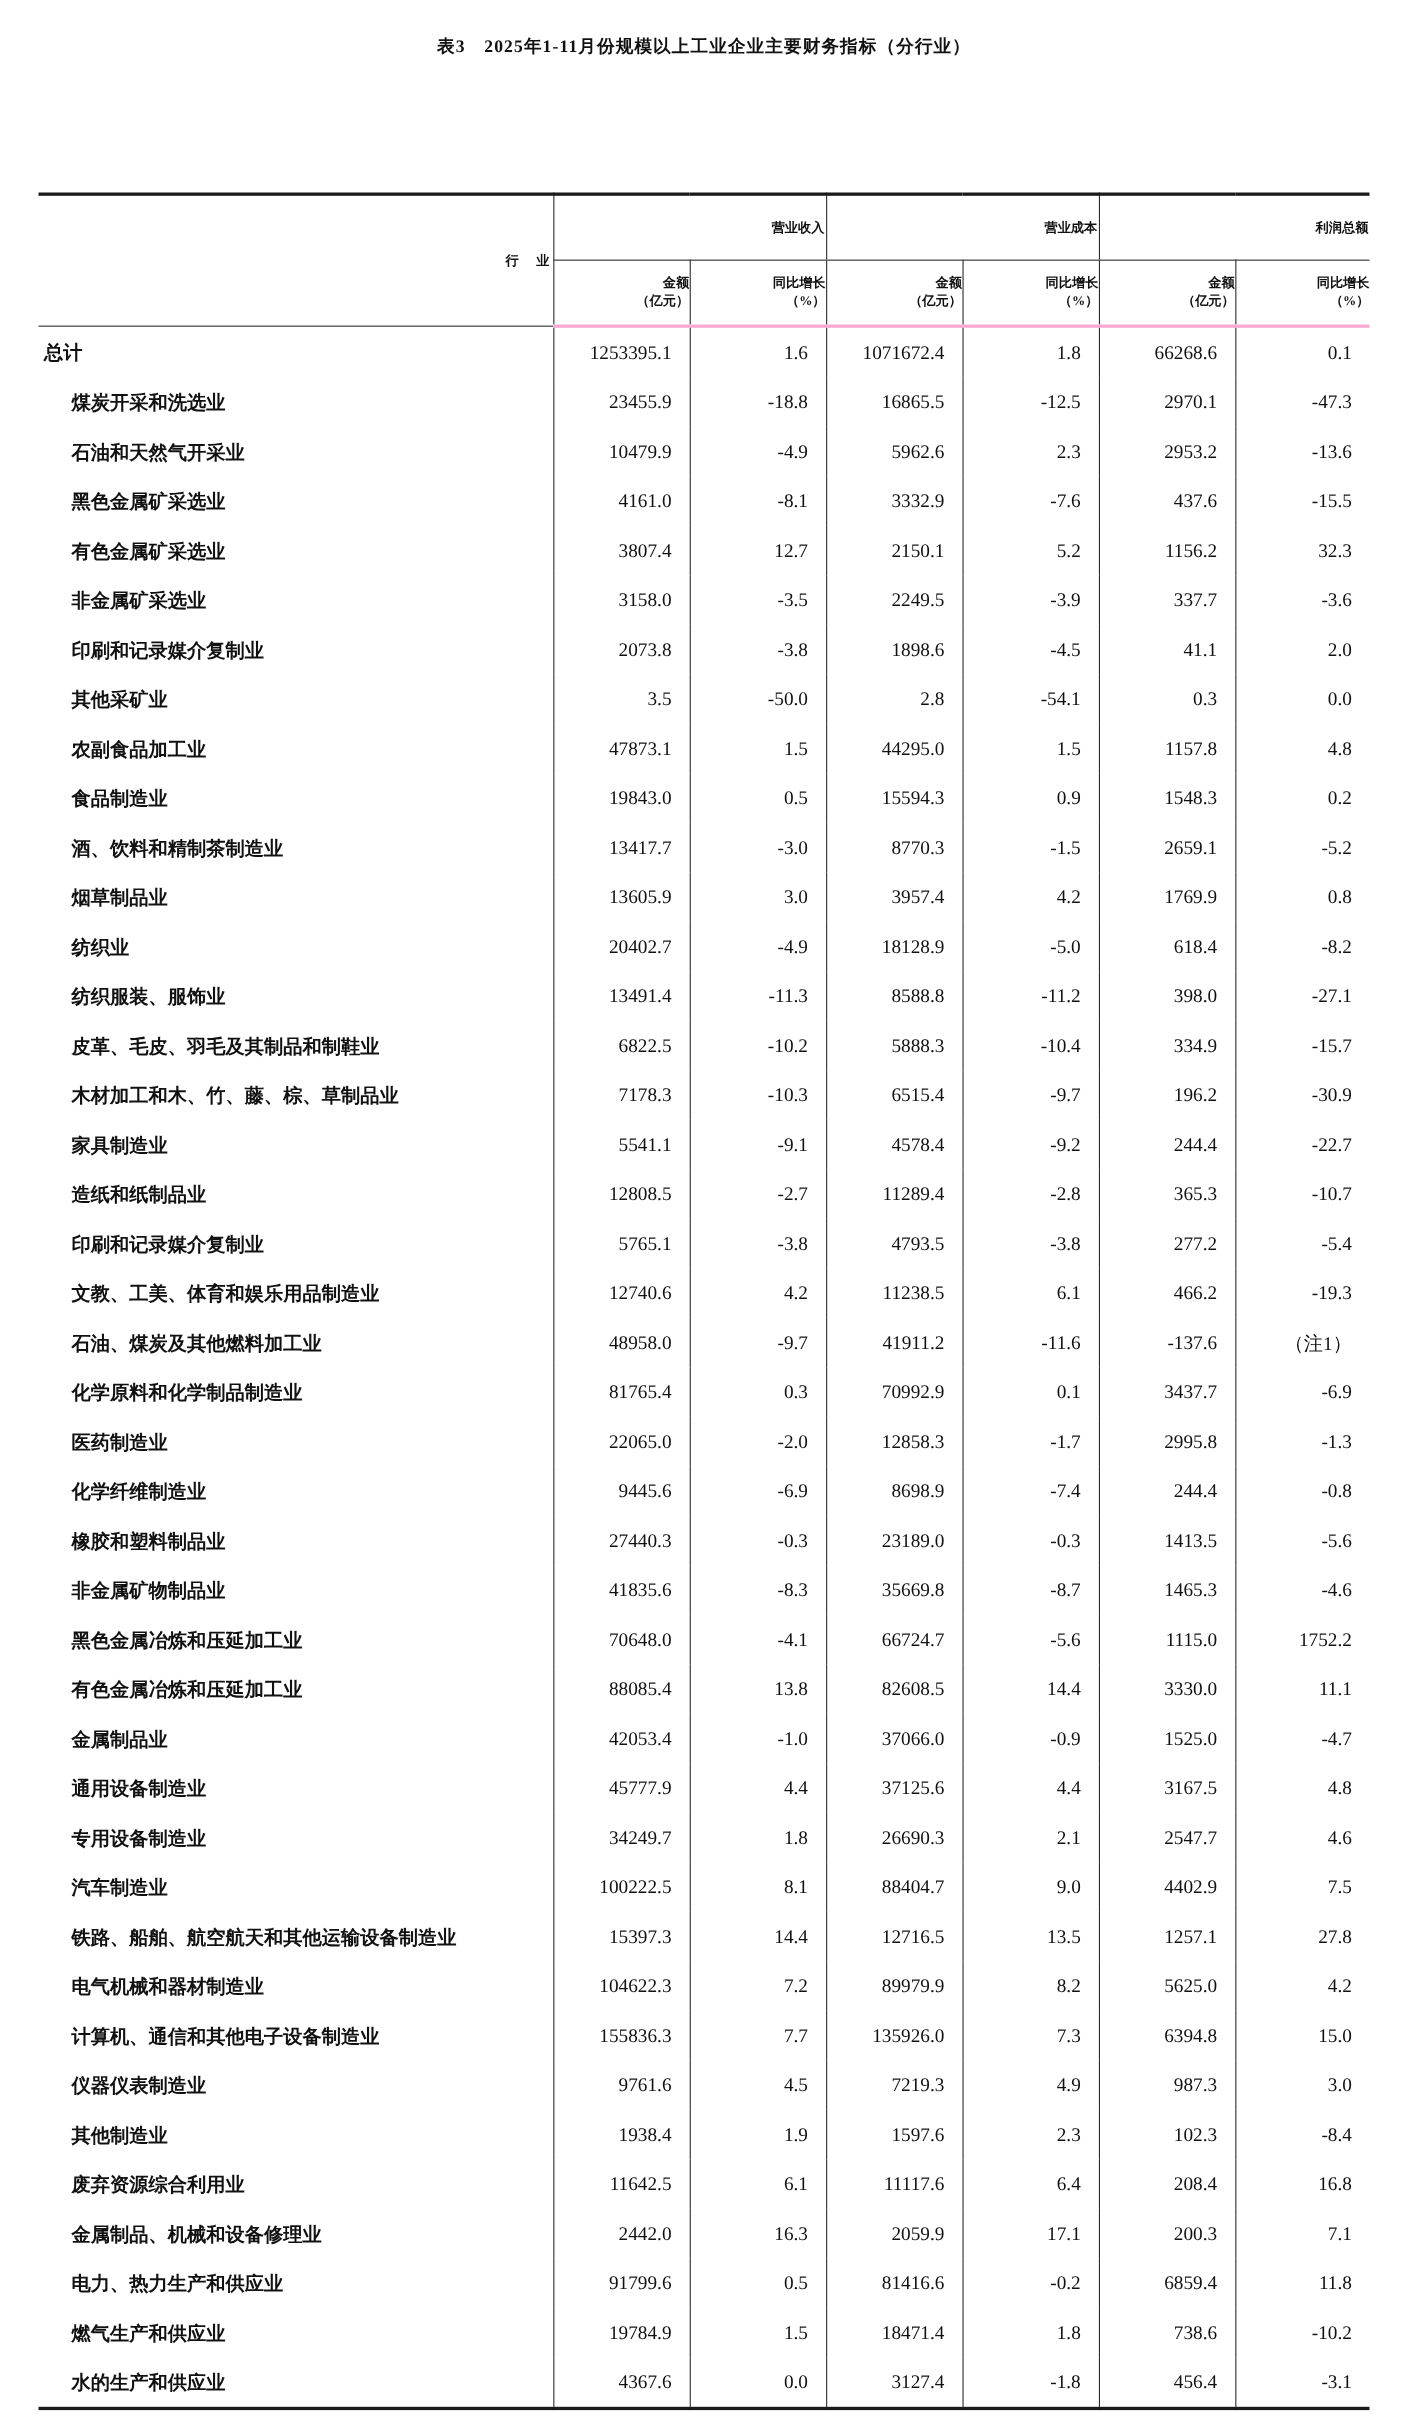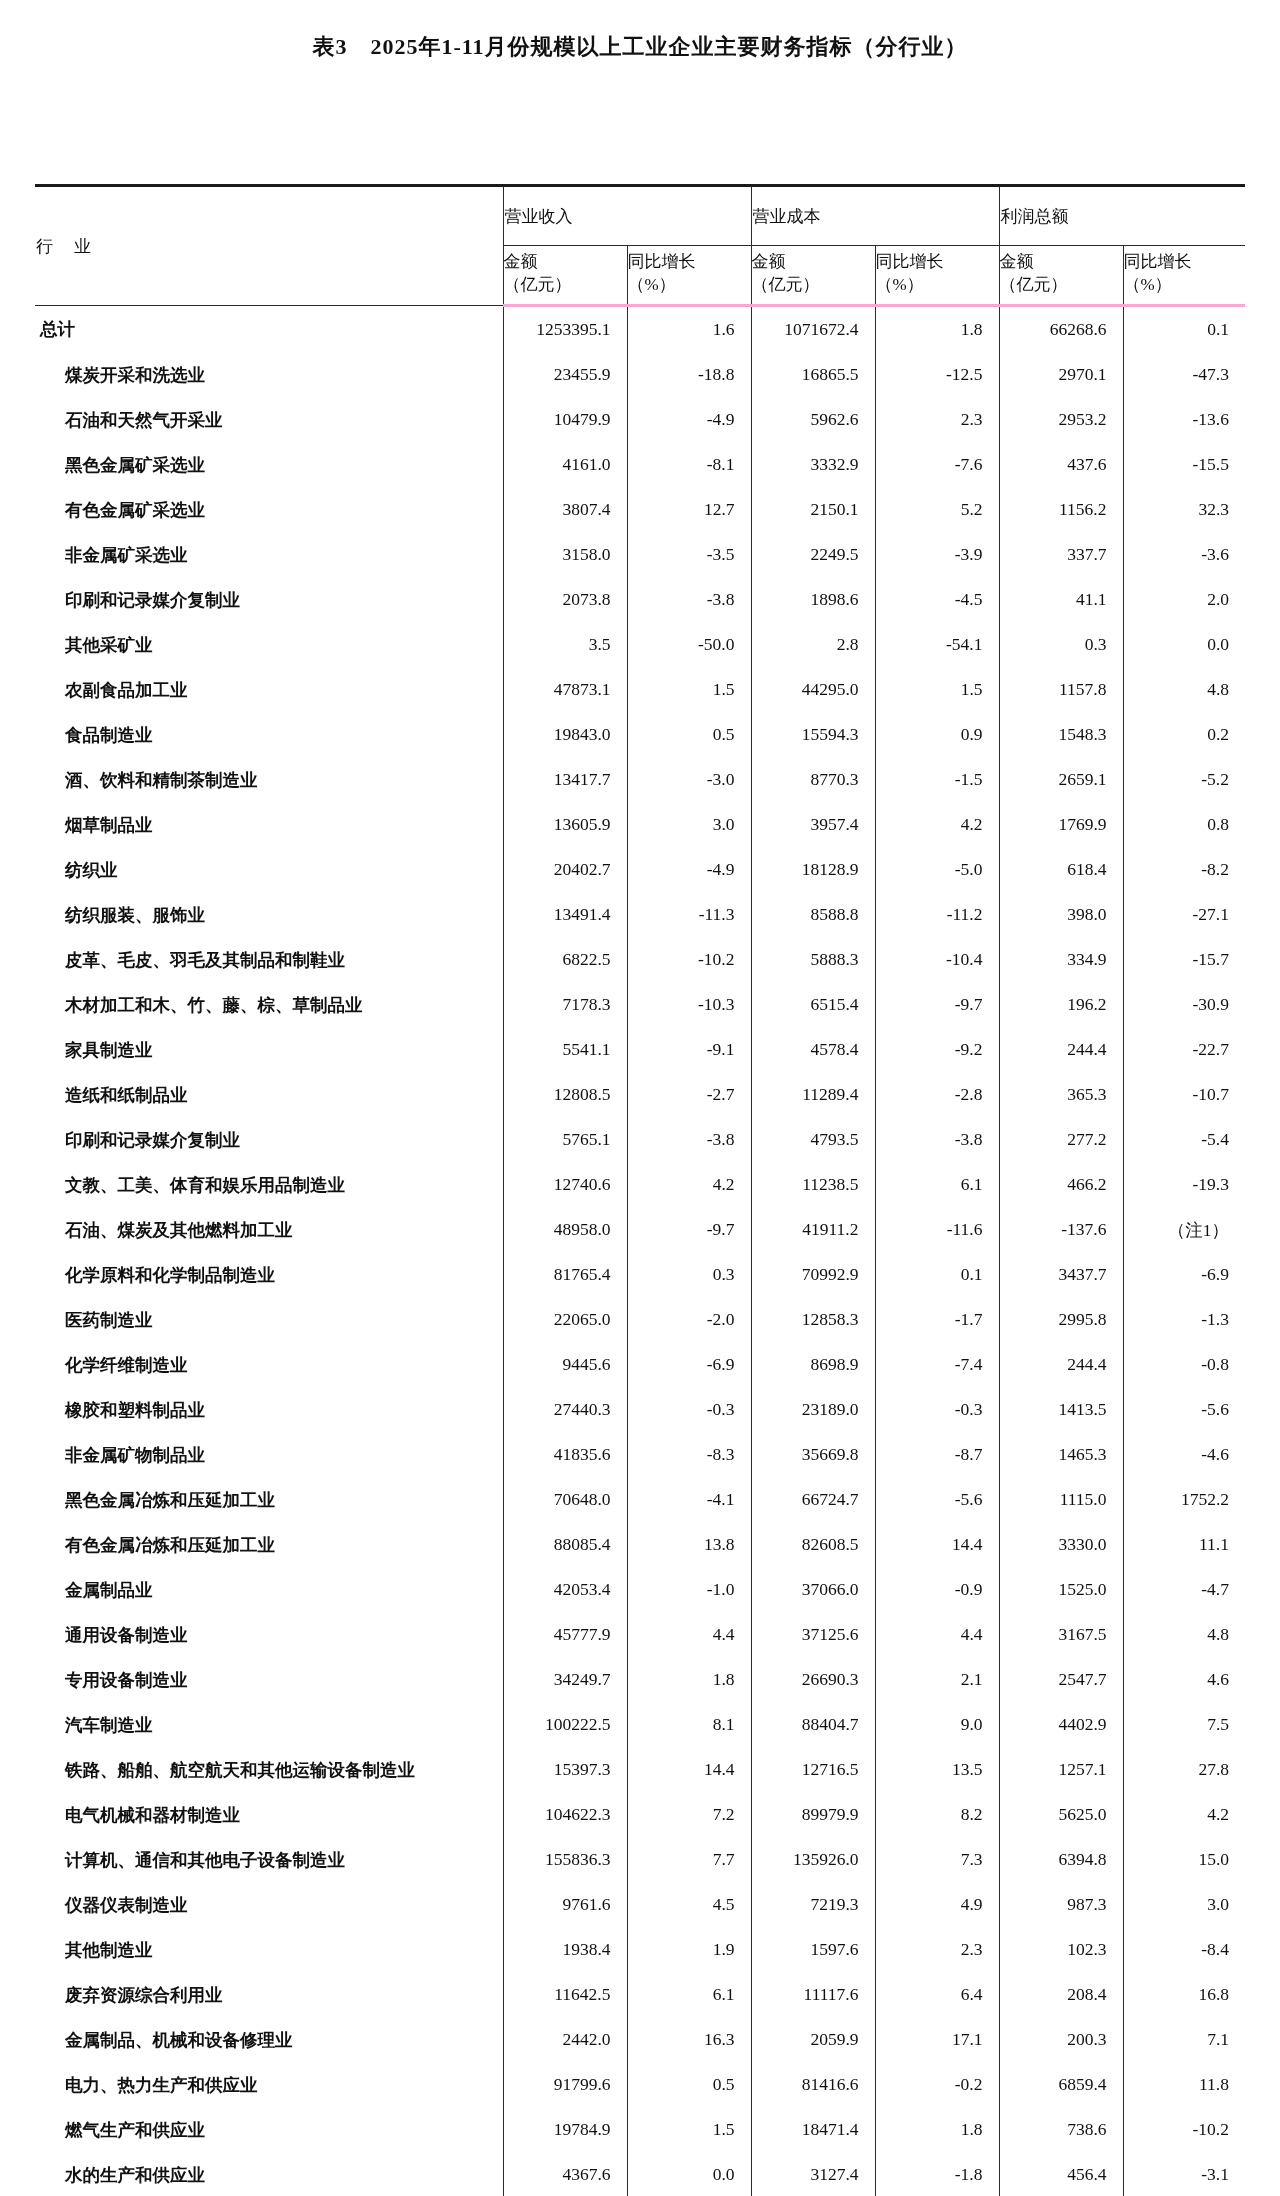--- a/index.html
+++ b/index.html
@@ -12,38 +12,38 @@
   .page {
     position: relative;
     width: 1280px;
     height: 2196px;
     background: #ffffff;
     overflow: hidden;
   }
   .title {
     margin: 32px 0 0 0;
     text-align: center;
-    font-size: 22px;
+    font-size: 16px;
     font-weight: bold;
     letter-spacing: 1px;
   }
   .table-wrap {
     margin: 122px 35px 0 35px;
   }
   table.fin {
     width: 1210px;
     border-collapse: collapse;
     table-layout: fixed;
     border-top: 3px solid #1a1a1a;
     border-bottom: 3px solid #1a1a1a;
   }
   table.fin th {
-    font-weight: normal;
-    font-size: 17px;
-    text-align: left;
+    font-weight: bold;
+    font-size: 12px;
+    text-align: right;
     vertical-align: middle;
   }
   th.industry-head {
     border-bottom: 1px solid #2b2b2b;
     letter-spacing: 2px;
   }
   tr.group-row th.group-cell {
     height: 56px;
     border-left: 1px solid #2b2b2b;
     border-bottom: 1px solid #2b2b2b;

